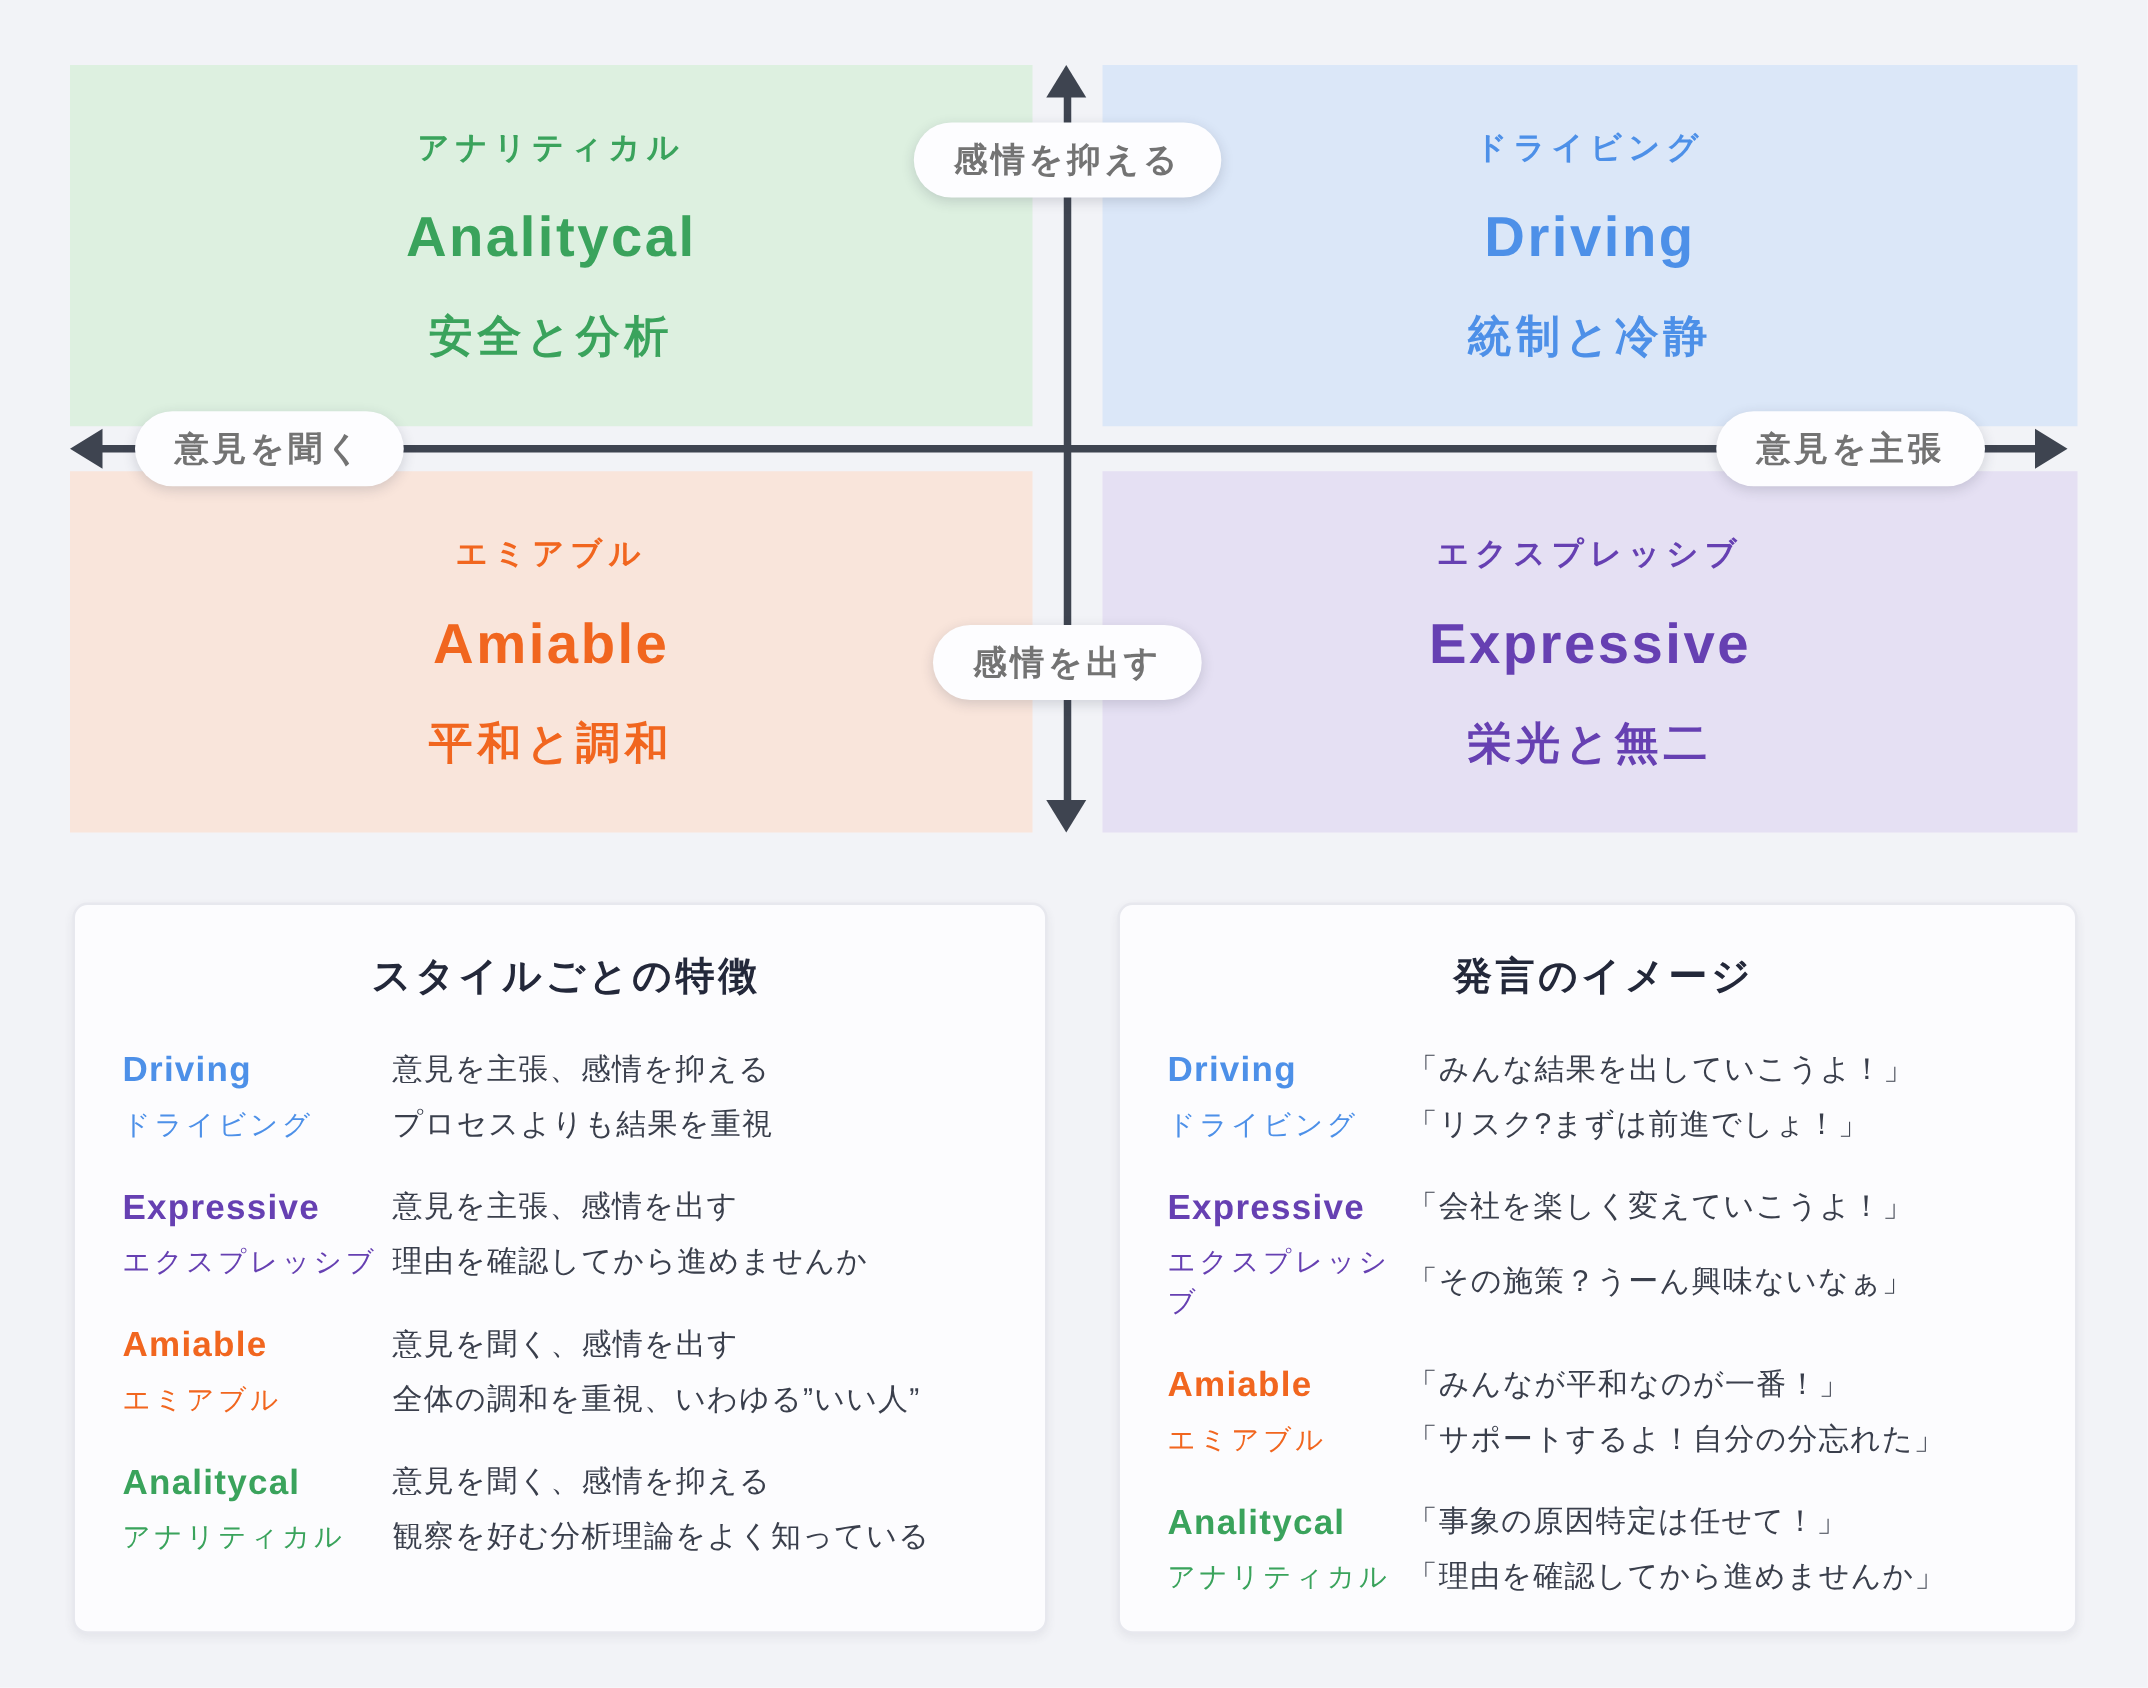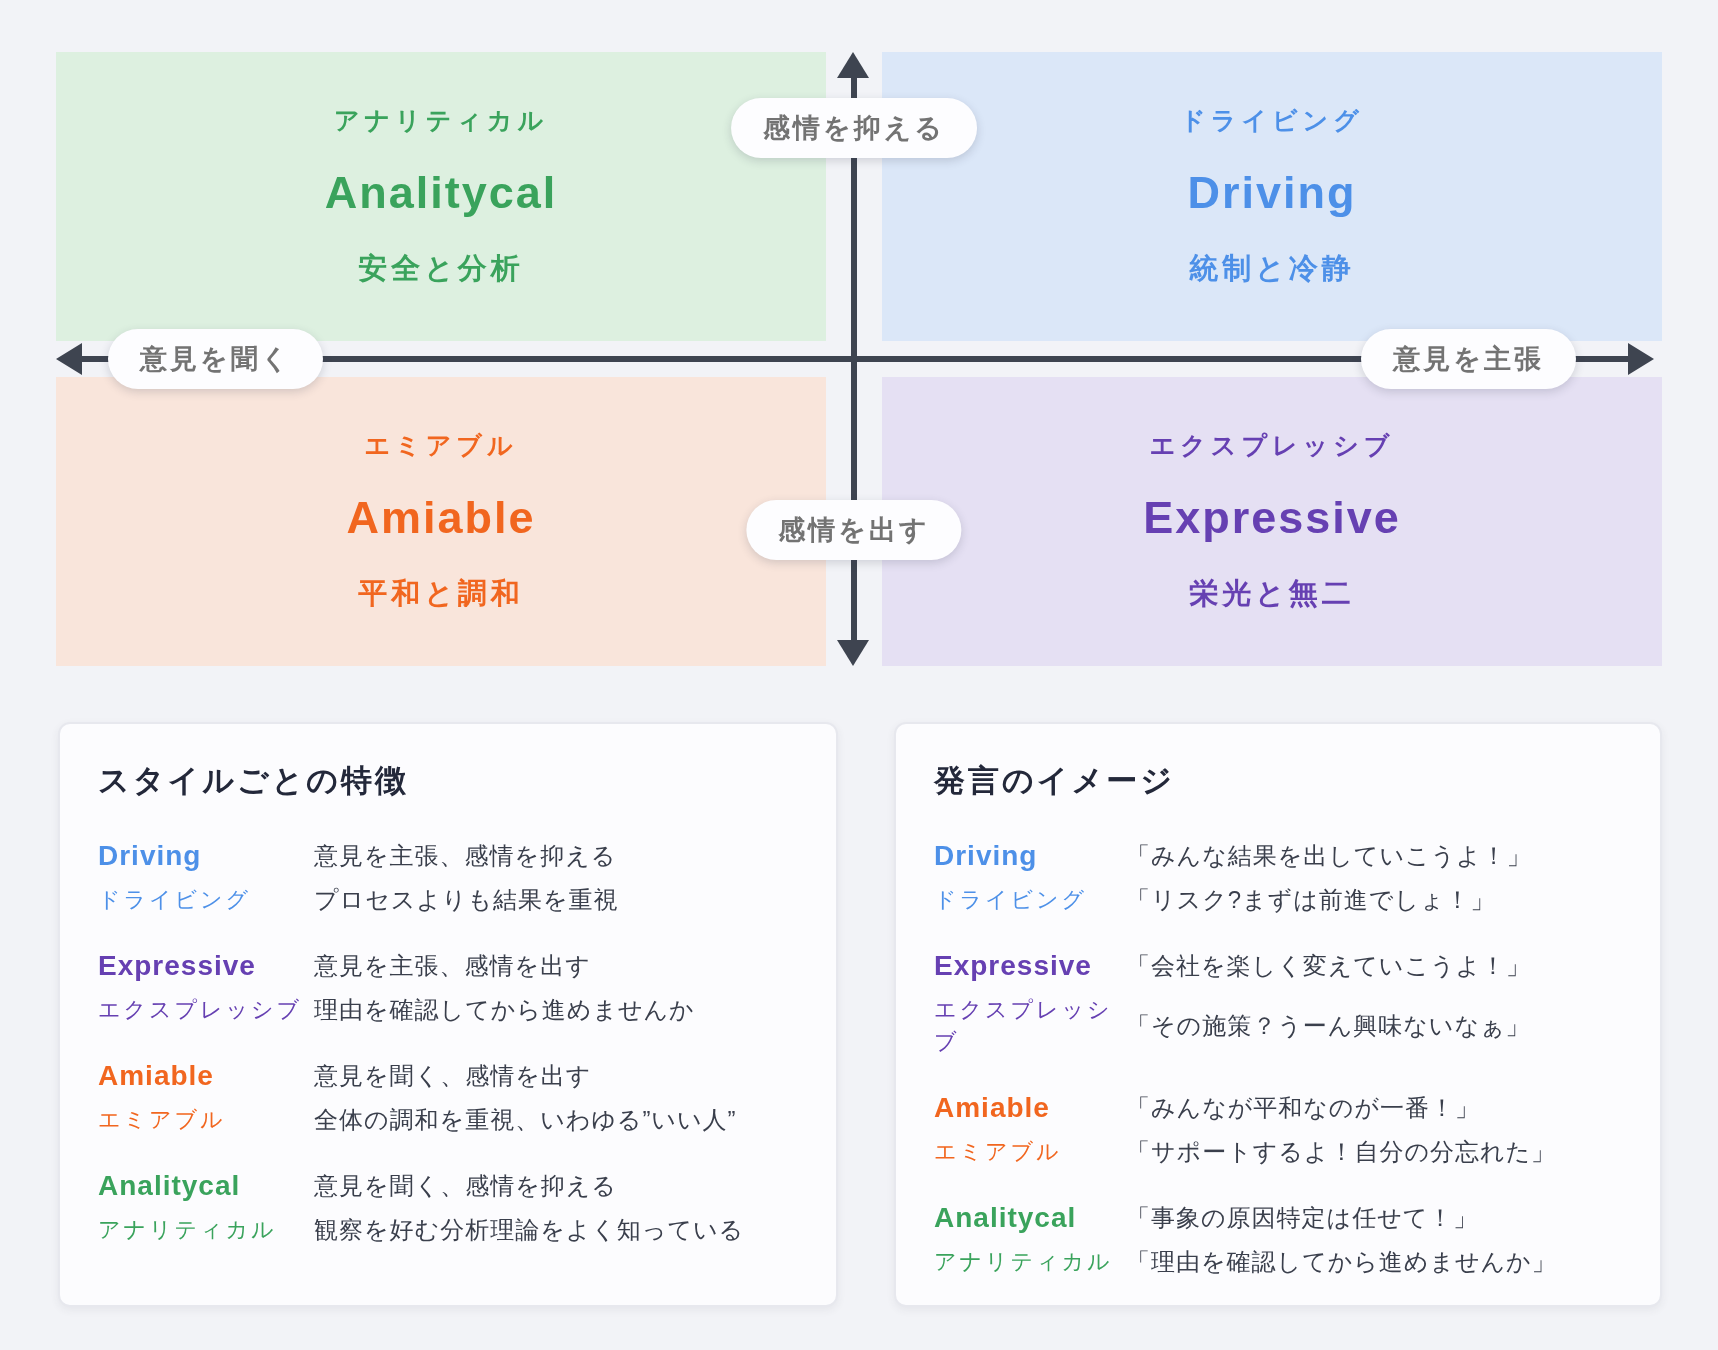--- a/index.html
+++ b/index.html
@@ -8,41 +8,41 @@
 
   
   .chart{position:absolute;left:56px;top:52px;width:1606px;height:614px;}
   .quad{position:absolute;display:flex;flex-direction:column;align-items:center;justify-content:center;gap:30px;text-align:center;}
   .quad.tl{left:0;top:0;width:770px;height:289px;}
   .quad.tr{left:826px;top:0;width:780px;height:289px;}
   .quad.bl{left:0;top:325px;width:770px;height:289px;}
   .quad.br{left:826px;top:325px;width:780px;height:289px;}
   .quad .kana{font-size:25px;font-weight:700;letter-spacing:5px;}
   .quad .qname{font-size:45px;font-weight:700;letter-spacing:2px;}
-  .quad .tagline{font-size:29px;font-weight:700;letter-spacing:4px;text-align:center;}
+  .quad .tagline{font-size:35px;font-weight:700;letter-spacing:4px;text-align:center;}
 
   .vline{position:absolute;left:795px;top:16px;bottom:16px;width:6px;background:#3e4450;}
   .hline{position:absolute;left:18px;right:30px;top:304px;height:6px;background:#3e4450;}
   .ah{position:absolute;width:0;height:0;}
   .ah.up{left:781px;top:0;border-left:16px solid transparent;border-right:16px solid transparent;border-bottom:26px solid #3e4450;}
   .ah.down{left:781px;bottom:0;border-left:16px solid transparent;border-right:16px solid transparent;border-top:26px solid #3e4450;}
   .ah.left{left:0;top:291px;border-top:16px solid transparent;border-bottom:16px solid transparent;border-right:26px solid #3e4450;}
   .ah.right{right:8px;top:291px;border-top:16px solid transparent;border-bottom:16px solid transparent;border-left:26px solid #3e4450;}
 
   .pill{position:absolute;background:#fdfdff;border-radius:44px;padding:12px 32px;font-size:27px;font-weight:700;color:#737373;letter-spacing:3px;box-shadow:0 3px 10px rgba(45,50,70,.18);white-space:nowrap;z-index:5;}
   .pill.p-top{left:798px;top:46px;transform:translateX(-50%);}
   .pill.p-bottom{left:798px;top:448px;transform:translateX(-50%);}
   .pill.p-left{left:52px;top:307px;transform:translateY(-50%);}
-  .pill.p-right{right:86px;top:307px;transform:translateY(-50%);}
+  .pill.p-right{right:74px;top:307px;transform:translateY(-50%);}
 
   
   .card{position:absolute;top:722px;height:585px;background:#fcfcfe;border:2px solid #e7e8ee;border-radius:12px;box-shadow:0 3px 8px rgba(50,55,75,.07);padding:36px 28px 0 38px;box-sizing:border-box;}
   .card.c0{left:58px;width:780px;}
   .card.c1{left:894px;width:768px;}
-  .card h2{margin:0 0 38px;text-align:left;font-size:31px;letter-spacing:3px;color:#23283a;font-weight:700;}
+  .card h2{margin:0 0 38px;text-align:center;font-size:31px;letter-spacing:3px;color:#23283a;font-weight:700;}
   .rows{display:flex;flex-direction:column;gap:34px;}
   .row{display:grid;grid-template-columns:212px 1fr;row-gap:12px;column-gap:4px;align-items:center;}
   .c1 .row{grid-template-columns:188px 1fr;}
   .nm{font-size:28px;font-weight:700;letter-spacing:1px;line-height:32px;}
   .kn{font-size:22px;letter-spacing:3px;line-height:32px;}
   .d1,.d2{font-size:24px;color:#3a3f4c;letter-spacing:1px;line-height:32px;}
 </style>
 </head>
 <body>
 

